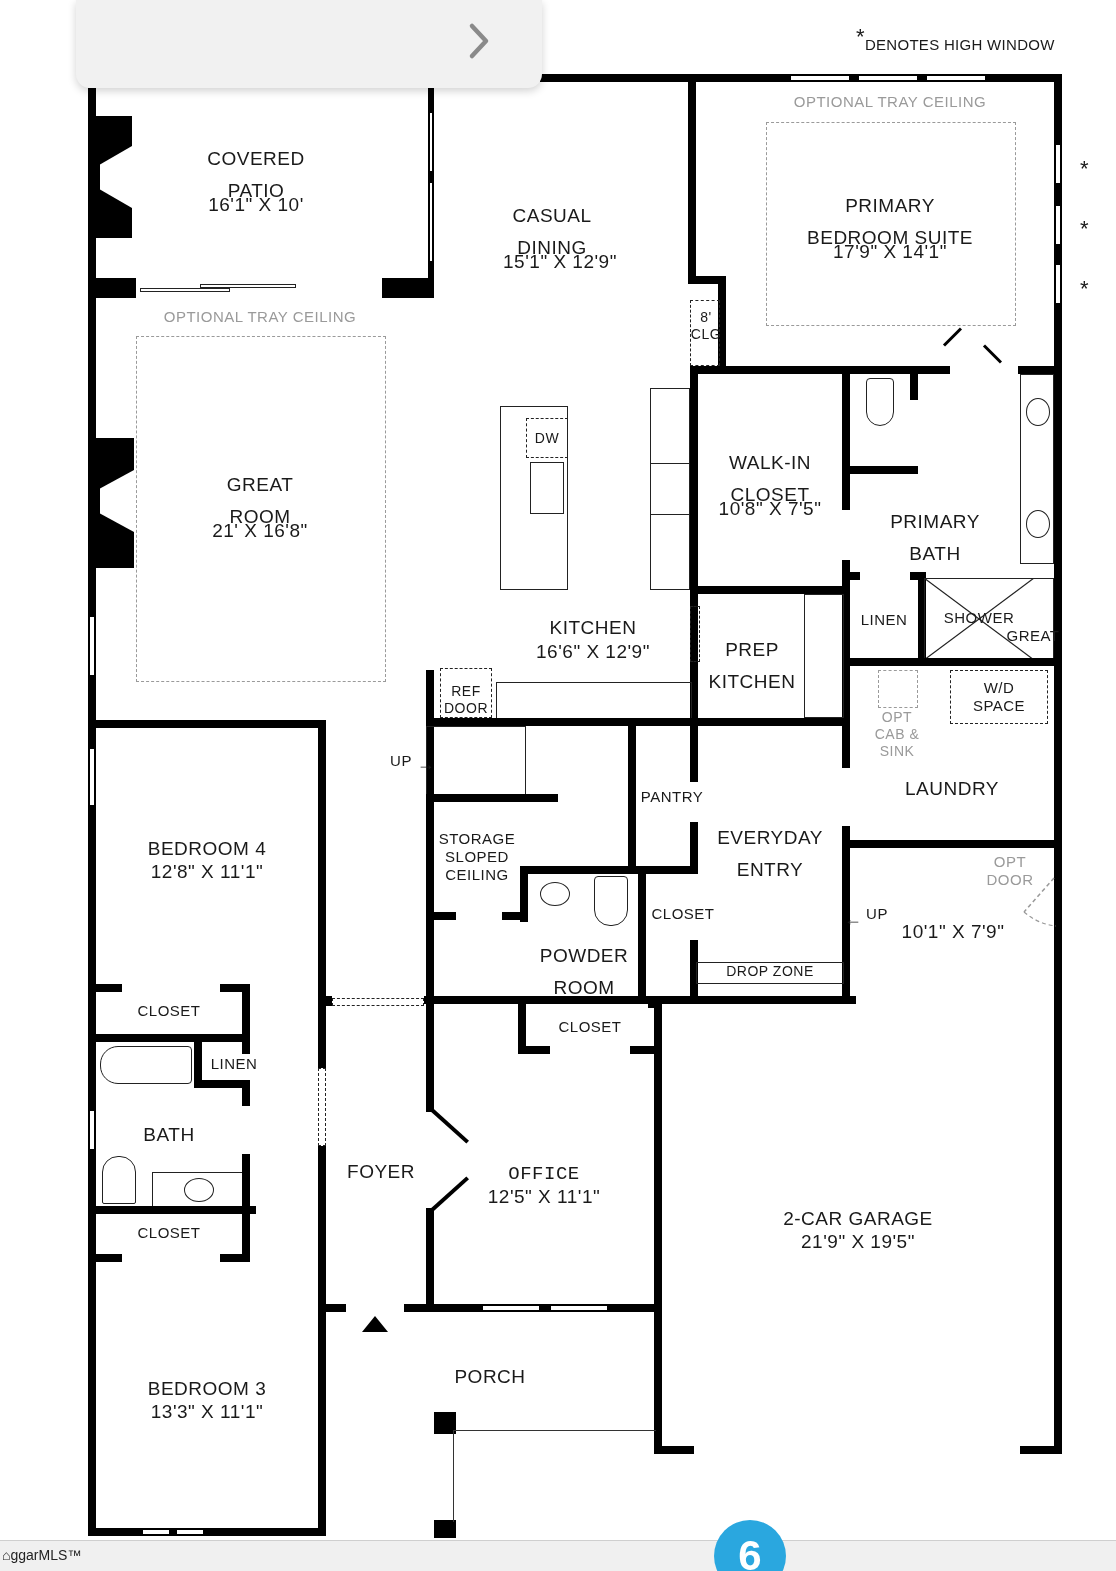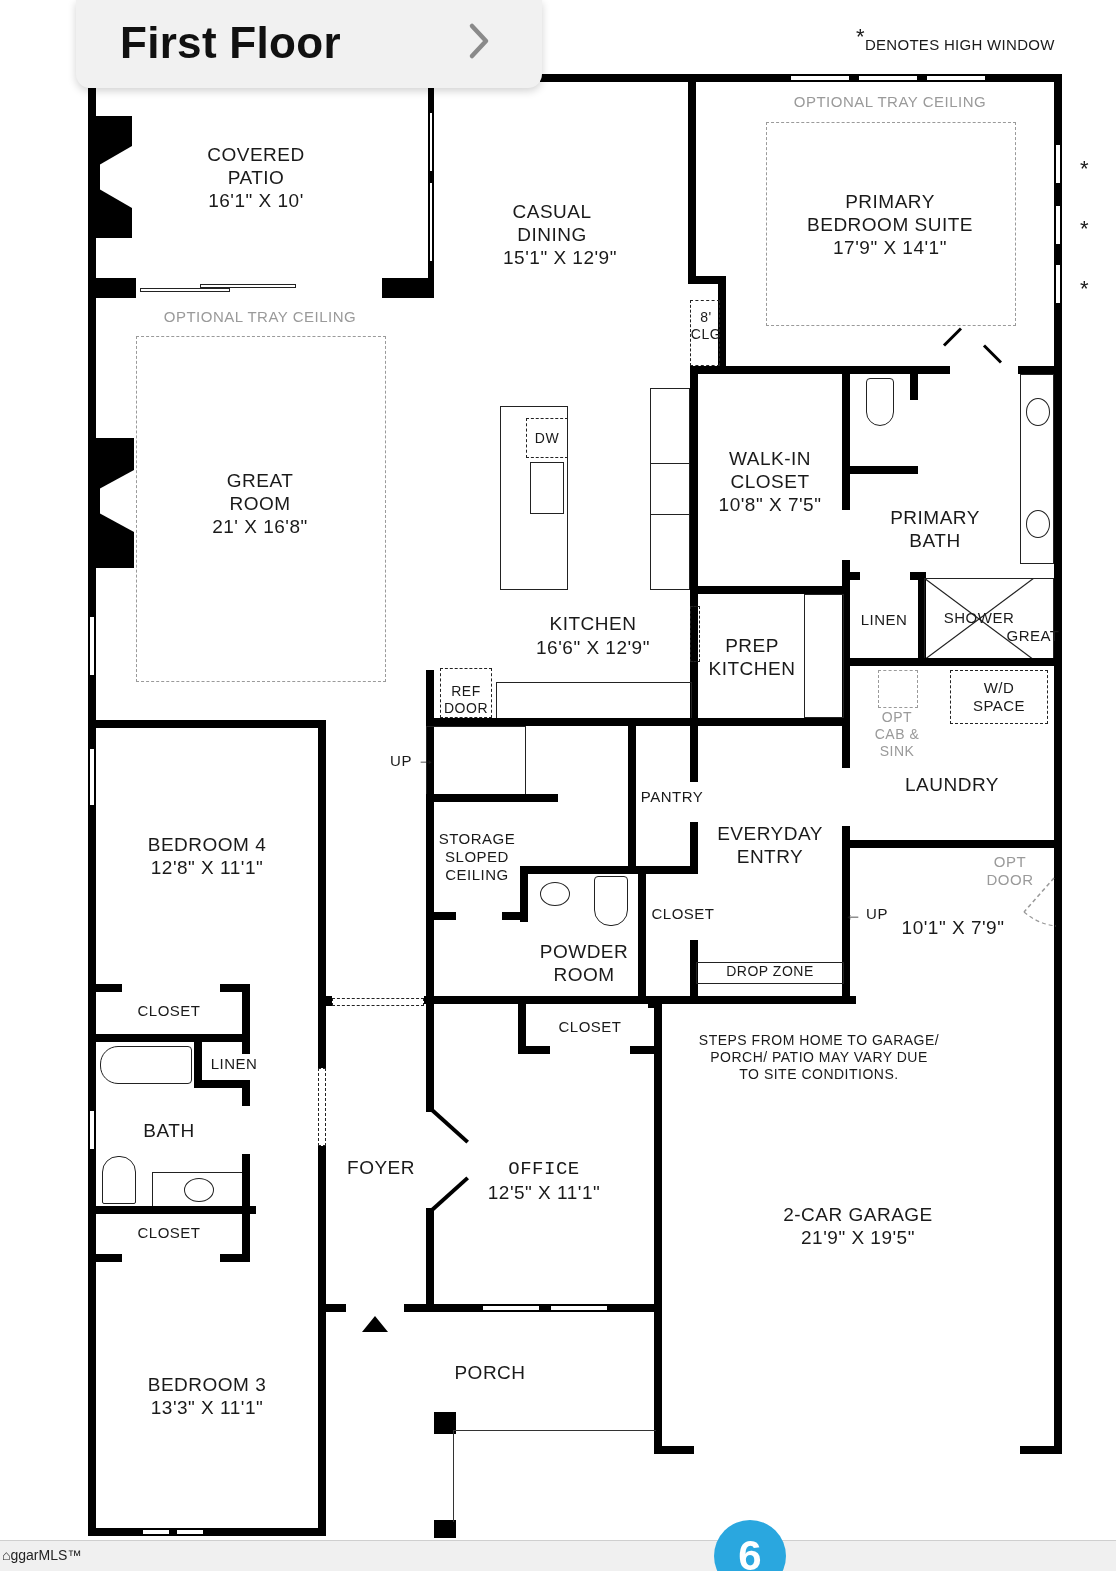--- a/index.html
+++ b/index.html
@@ -4,21 +4,21 @@
 <style>
   html, body { margin:0; padding:0; }
   body { width:1116px; height:1571px; position:relative; background:#ffffff; overflow:hidden;
          font-family:"Liberation Sans", sans-serif; color:#1a1a1a; }
   .plan { position:absolute; left:0; top:0; width:1116px; height:1571px; }
   .wall { position:absolute; background:#000; }
   .thin { position:absolute; border:1.5px solid #222; box-sizing:border-box; background:transparent; }
   .dash { position:absolute; border:1.5px dashed #222; box-sizing:border-box; }
   .gdash { position:absolute; border:1.5px dashed #9a9a9a; box-sizing:border-box; }
   .win { position:absolute; background:#fff; border:1px solid #000; box-sizing:border-box; }
-  .lbl { position:absolute; text-align:center; font-size:19px; line-height:23px; letter-spacing:0.5px; white-space:pre; transform:translateX(-50%); color:#1a1a1a; }
+  .lbl { position:absolute; text-align:center; font-size:19px; line-height:32px; letter-spacing:0.5px; white-space:pre; transform:translateX(-50%); color:#1a1a1a; }
   .sm { font-size:15px; line-height:18px; }
   .xs { font-size:14px; line-height:17px; }
   .grey { color:#9a9a9a; }
   .header-card { position:absolute; left:76px; top:0; width:466px; height:88px; background:#f1f1f1;
                  border-radius:0 0 14px 14px; box-shadow:0 3px 8px rgba(0,0,0,0.18); z-index:5; }
   .header-title { position:absolute; left:44px; top:18px; font-size:44px; font-weight:bold; color:#111; letter-spacing:0.3px; }
   .header-chev { position:absolute; right:42px; top:16px; width:40px; height:50px; }
   .note { position:absolute; left:856px; top:30px; font-size:15px; letter-spacing:0.3px; }
   .note .star { font-size:22px; position:relative; top:-6px; }
   .star-mark { position:absolute; left:1080px; font-size:22px; }
@@ -253,38 +253,34 @@
   <div class="lbl" style="left:169px;top:1119px;">BATH</div>
   <div class="lbl sm" style="left:169px;top:1224px;">CLOSET</div>
   <div class="lbl" style="left:207px;top:1373px;">BEDROOM 3</div>
   <div class="lbl" style="left:207px;top:1396px;">13'3" X 11'1"</div>
 
   <div class="lbl" style="left:381px;top:1156px;">FOYER</div>
   <div class="lbl" style="left:544px;top:1158px;font-family:Liberation Mono, monospace;">OFFICE</div>
   <div class="lbl" style="left:544px;top:1181px;">12'5" X 11'1"</div>
   <div class="lbl sm" style="left:590px;top:1018px;">CLOSET</div>
 
-  <div class="lbl xs" style="left:819px;top:1032px;">STEPS FROM HOME TO GARAGE/
-PORCH/ PATIO MAY VARY DUE
-TO SITE CONDITIONS.</div>
   <div class="lbl" style="left:858px;top:1203px;">2-CAR GARAGE</div>
   <div class="lbl" style="left:858px;top:1226px;">21'9" X 19'5"</div>
   <div class="lbl" style="left:490px;top:1361px;">PORCH</div>
 </div>
 
 <div class="star-mark" style="top:156px;">*</div>
 <div class="star-mark" style="top:216px;">*</div>
 <div class="star-mark" style="top:276px;">*</div>
 
 <div class="note">
   <span class="star">*</span><span>DENOTES HIGH WINDOW</span>
 </div>
 
 <div class="header-card">
-  <div class="header-title">First Floor</div>
   <svg class="header-chev" viewBox="0 0 40 50">
     <polyline points="12,10 26,25 12,40" fill="none" stroke="#8a8a8a" stroke-width="4.5" stroke-linecap="round" stroke-linejoin="round"></polyline>
   </svg>
 </div>
 
 <div class="footer">
   <div class="logo">
     <span>⌂</span><span>ggarMLS™</span>
   </div>
 </div>

